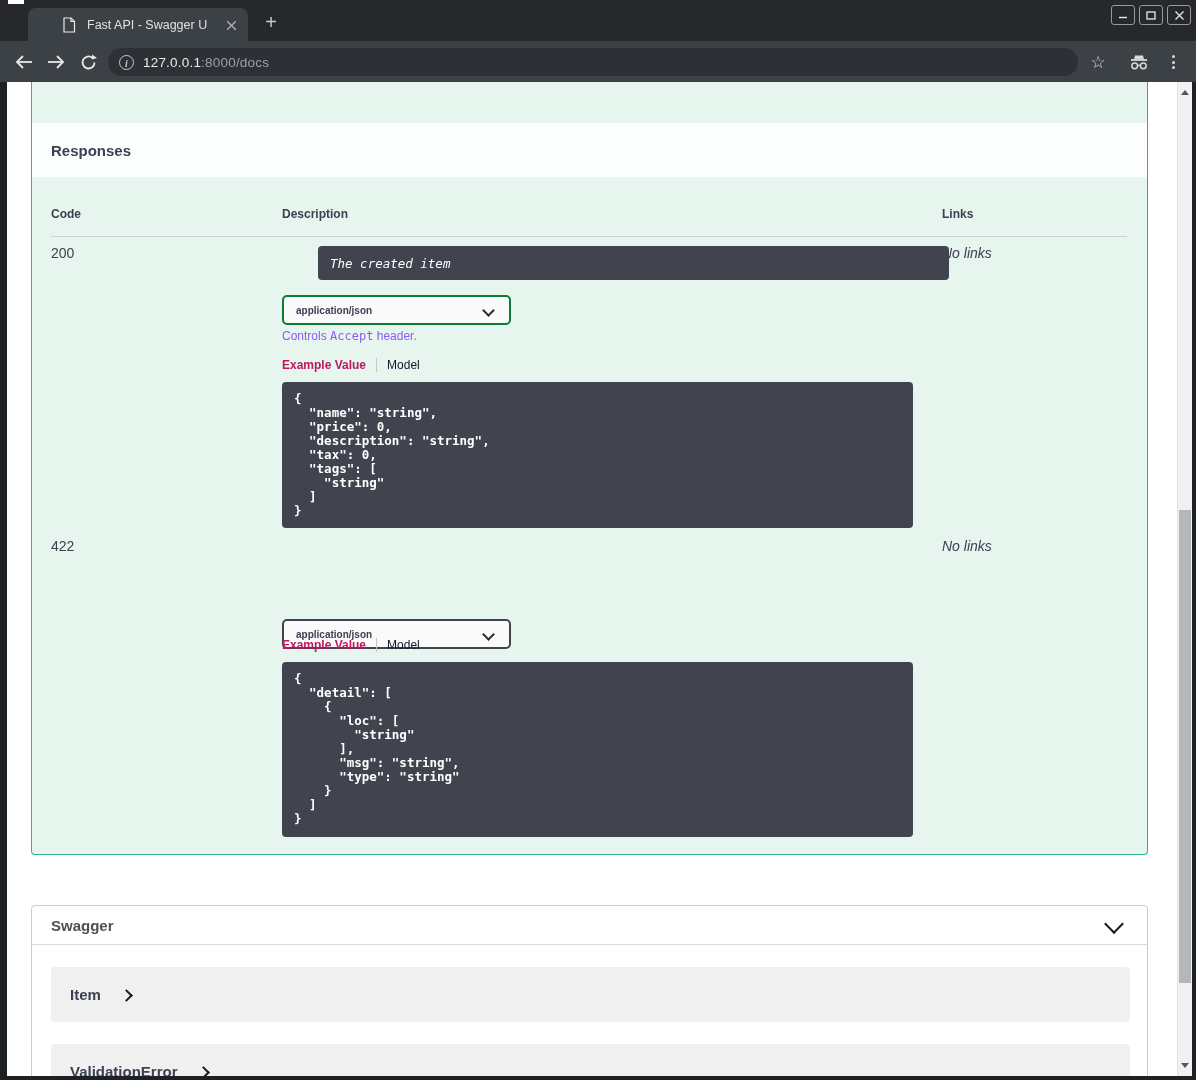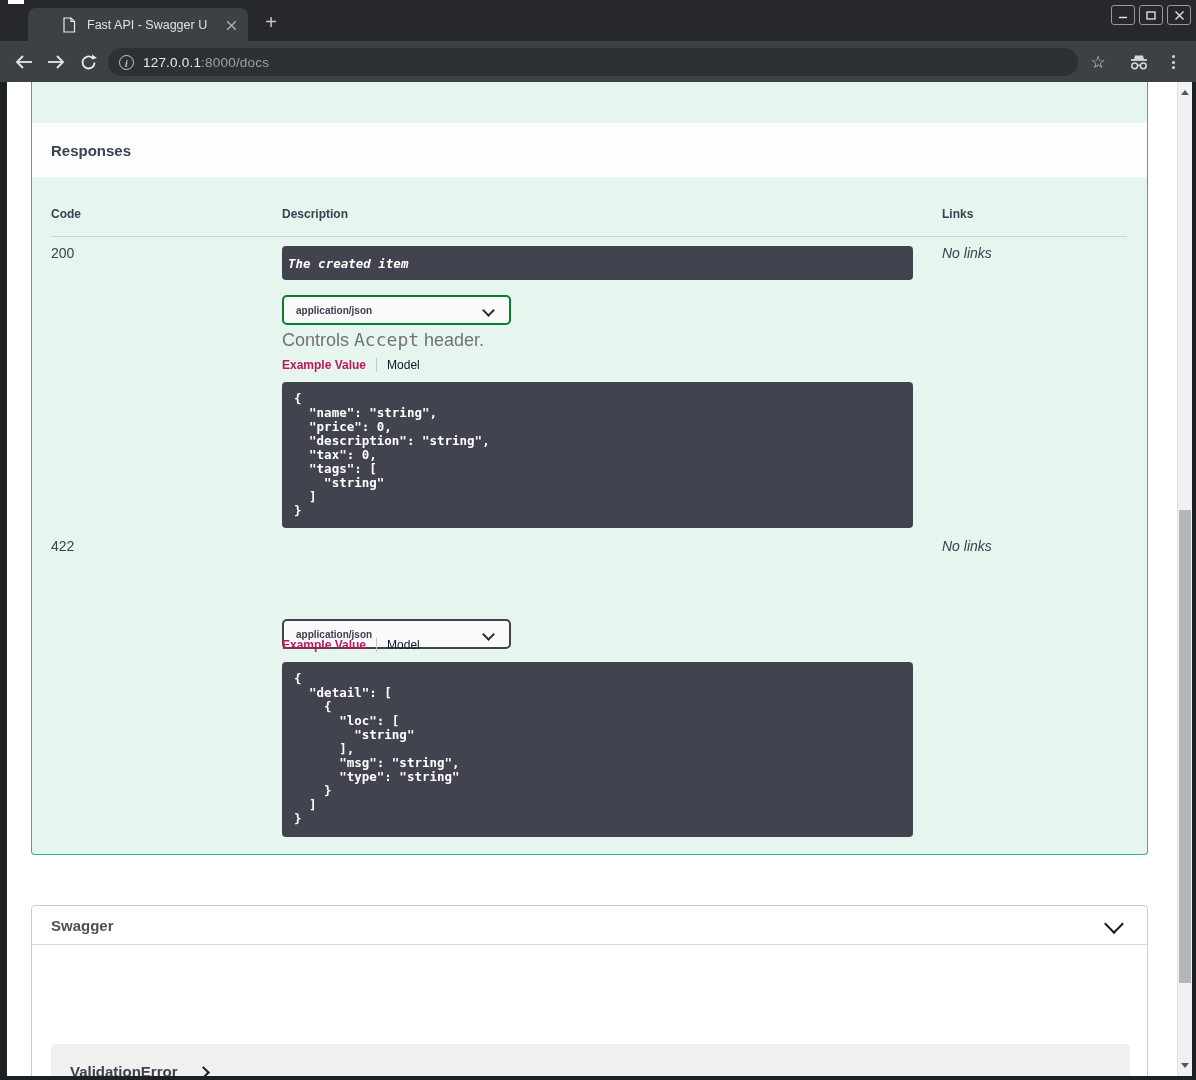--- a/index.html
+++ b/index.html
@@ -43,30 +43,30 @@
                display:flex;align-items:center;padding-left:19px;}
   .resp-header span{font-size:15px;font-weight:700;color:#3b4151;}
   .colhead{position:absolute;top:125px;font-size:12px;font-weight:700;color:#3b4151;}
   .table-hr{position:absolute;top:154px;left:19px;right:20px;height:1px;background:#cdd2d4;}
 
   .code-cell{position:absolute;left:19px;font-size:14px;color:#3b4151;}
   .links-cell{position:absolute;left:910px;font-size:14px;font-style:italic;color:#3b4151;}
 
   .desc-col{position:absolute;left:250px;width:631px;}
   .darkbox{background:#41444e;border-radius:4px;box-sizing:border-box;color:#ffffff;}
-  .resp-desc{height:34px;display:flex;align-items:center;padding-left:6px;
-             font-family:"DejaVu Sans Mono",monospace;font-style:italic;font-weight:700;font-size:12.5px;}
+  .resp-desc{height:34px;display:flex;align-items:center;padding-left:12px;
+             font-family:"DejaVu Sans Mono",monospace;font-style:italic;font-weight:400;font-size:12.5px;margin-left:36px;}
   .mediatype{width:229px;height:30px;background:#fafafa;border-radius:5px;box-sizing:border-box;
              display:flex;align-items:center;padding-left:12px;position:relative;
              font-size:10px;font-weight:700;color:#3b4151;}
   .mediatype .chev{position:absolute;right:16px;top:9px;width:7px;height:7px;
                    border-right:2px solid #2b2b2b;border-bottom:2px solid #2b2b2b;transform:rotate(45deg);}
   .border-green{border:2px solid #0b7d33;}
   .border-dark{border:2px solid #41444e;}
-  .accept-note{font-size:18px;color:#737373;}
+  .accept-note{font-size:12px;color:#8b5cf6;}
   .accept-note .mono{font-family:"DejaVu Sans Mono",monospace;}
   .extabs{display:flex;align-items:center;}
   .extabs .active{font-size:12px;font-weight:700;color:#be185d;}
   .extabs .divider{width:1px;height:14px;background:#c3c7ca;margin:0 10px;}
   .extabs .inactive{font-size:12px;color:#0f172a;}
   pre.codeblock{margin:0;padding:10px 12px;font-family:"DejaVu Sans Mono",monospace;font-weight:700;
                 font-size:12.5px;line-height:14px;color:#ffffff;white-space:pre;overflow:hidden;
                 background:#41444e;border-radius:4px;box-sizing:border-box;}
 
   
@@ -252,20 +252,24 @@
     }
   ]
 }</pre>
     </div>
 
     <div class="models">
       <div class="models-header">
         <span>Swagger</span>
         <span class="chev-down"></span>
       </div>
+      <div class="model-box" style="top:61px;">
+        <span>Item</span>
+        <span class="chev-right"></span>
+      </div>
       <div class="model-box" style="top:138px;">
         <span>ValidationError</span>
         <span class="chev-right"></span>
       </div>
     </div>
 
     <div class="scrollbar">
       <div class="sb-arrow sb-up"></div>
       <div class="sb-thumb"></div>
       <div class="sb-arrow sb-down"></div>

